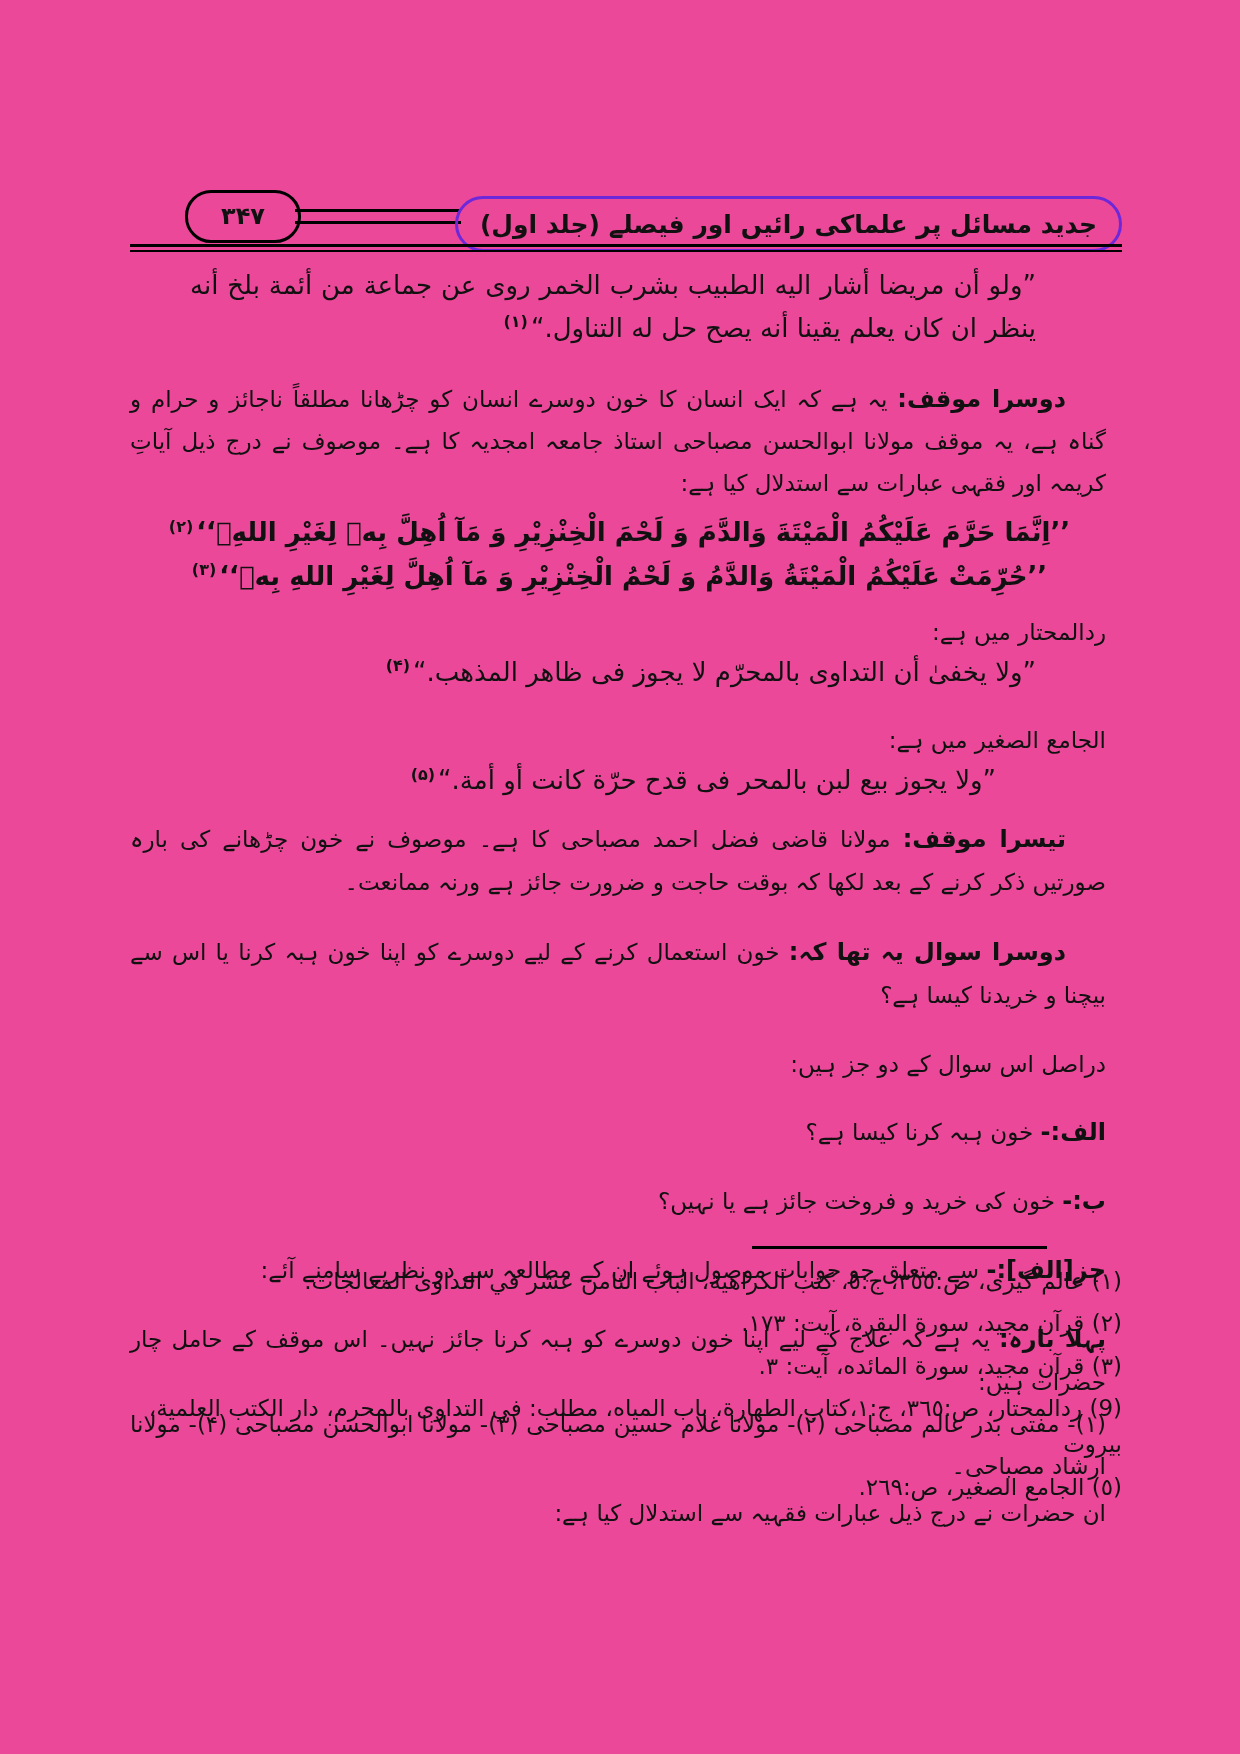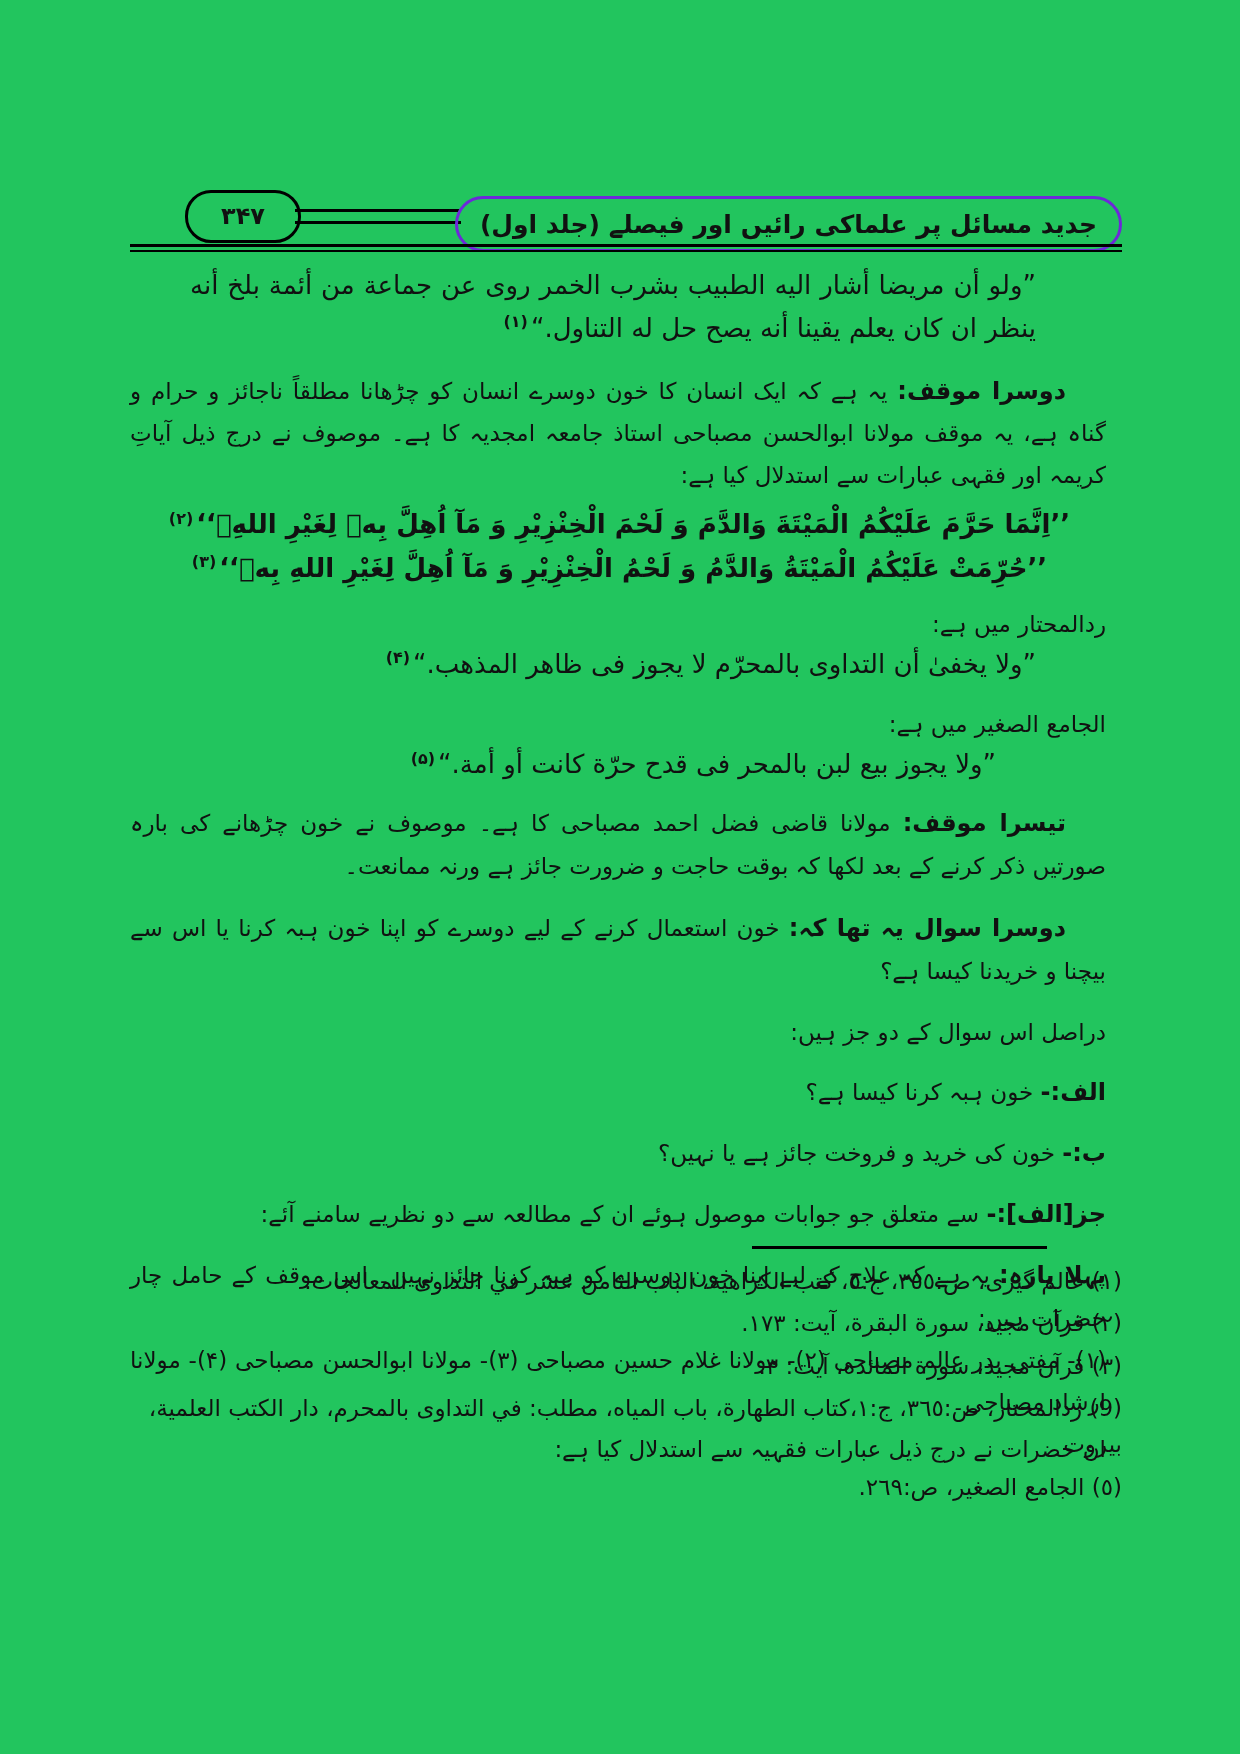--- a/index.html
+++ b/index.html
@@ -1,19 +1,19 @@
 <!DOCTYPE html>
 <html lang="ur"><head>
 <meta charset="utf-8">
 <style>
   html,body{margin:0;padding:0;background:#ffffff;}
   .page{
     position:relative;
     width:1240px;height:1754px;
-    background:#22c55e;
+    background:#ec4899;
     overflow:hidden;
     font-family:"DejaVu Sans",sans-serif;
     color:#111111;
   }
   
   .hdr{position:absolute;top:190px;left:130px;right:118px;height:52px;display:flex;align-items:center;direction:ltr;}
   .pagenum-pill{
     margin-left:55px;width:110px;height:47px;flex:0 0 auto;
     border:3px solid #000;border-radius:26px;
     display:flex;align-items:center;justify-content:center;
@@ -31,21 +31,21 @@
   
   .content{position:absolute;top:258px;left:130px;right:134px;direction:rtl;}
   p{margin:0;}
   .arabic{font-size:26px;line-height:1.65;text-align:justify;text-align-last:right;}
   .arabic-one{font-size:26px;line-height:1.6;text-align:right;}
   .urdu{font-size:23px;line-height:1.82;text-align:justify;text-align-last:right;}
   .urdu-one{font-size:23px;line-height:1.7;text-align:right;}
   .lead{font-weight:bold;font-size:24px;}
   .verse{font-size:26px;font-weight:bold;line-height:1.68;text-align:center;}
   .fnref{font-weight:bold;font-size:16px;vertical-align:super;padding:0 3px;}
-  .mt6{margin-top:6px;}.mt10{margin-top:20px;}.mt14{margin-top:14px;}.mt16{margin-top:16px;}
+  .mt6{margin-top:6px;}.mt10{margin-top:28px;}.mt14{margin-top:14px;}.mt16{margin-top:16px;}
   .ind{text-indent:40px;}
   .q-indent{padding-left:60px;margin-left:0;margin-right:70px;}
   .q-indent2{margin-right:110px;}
   
   .footnotes{position:absolute;top:1246px;left:143px;right:118px;direction:rtl;}
   .fn-sep{width:295px;margin:0 75px 14px auto;border-top:3px solid #000;}
   .fn-line{font-size:23px;line-height:1.58;text-align:right;margin-bottom:6px;}
 </style>
 </head>
 <body>

